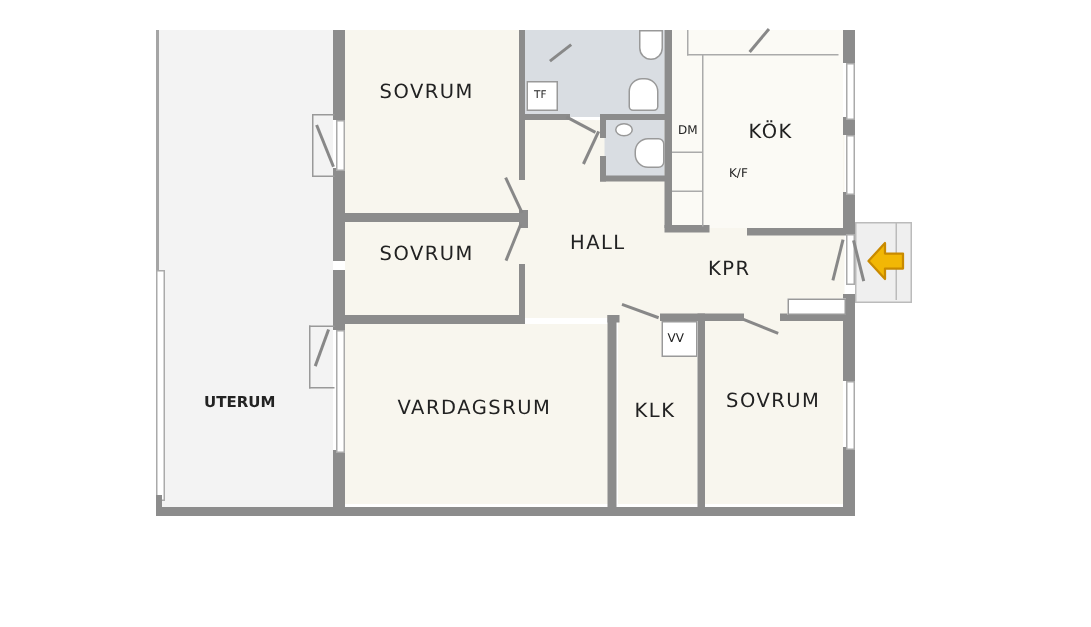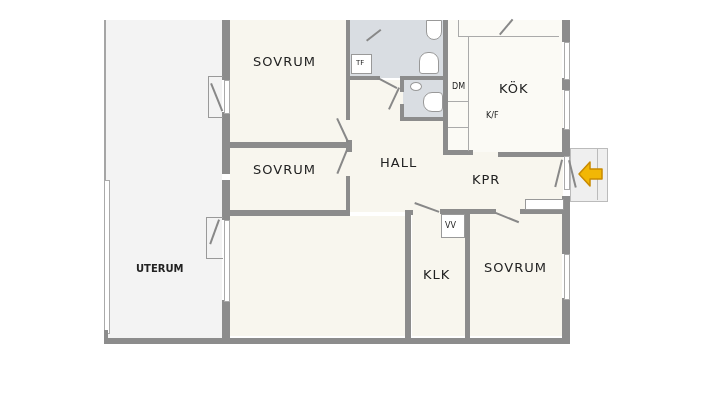--- a/index.html
+++ b/index.html
@@ -113,18 +113,19 @@
 
   <div class="abs" style="left:104px;top:180px;width:4px;height:152px;background:#fff;border:1px solid #aaa;"></div>
   <div class="wall" style="left:104px;top:330px;width:4px;height:10px;"></div>
 
   <div class="label" style="left:253px;top:54px;">SOVRUM</div>
   <div class="label" style="left:253px;top:162px;">SOVRUM</div>
   <div class="label" style="left:380px;top:155px;">HALL</div>
   <div class="label" style="left:499px;top:81px;">KÖK</div>
   <div class="label" style="left:472px;top:172px;">KPR</div>
   <div class="label" style="left:136px;top:263px;font-size:10px;font-weight:bold;letter-spacing:0;">UTERUM</div>
+  <div class="label" style="left:265px;top:265px;">VARDAGSRUM</div>
   <div class="label" style="left:423px;top:267px;">KLK</div>
   <div class="label" style="left:484px;top:260px;">SOVRUM</div>
   <div class="small" style="left:452px;top:82px;">DM</div>
   <div class="small" style="left:451px;top:111px;padding-left:35px;">K/F</div>
 
 </div>
 
 </body></html>

